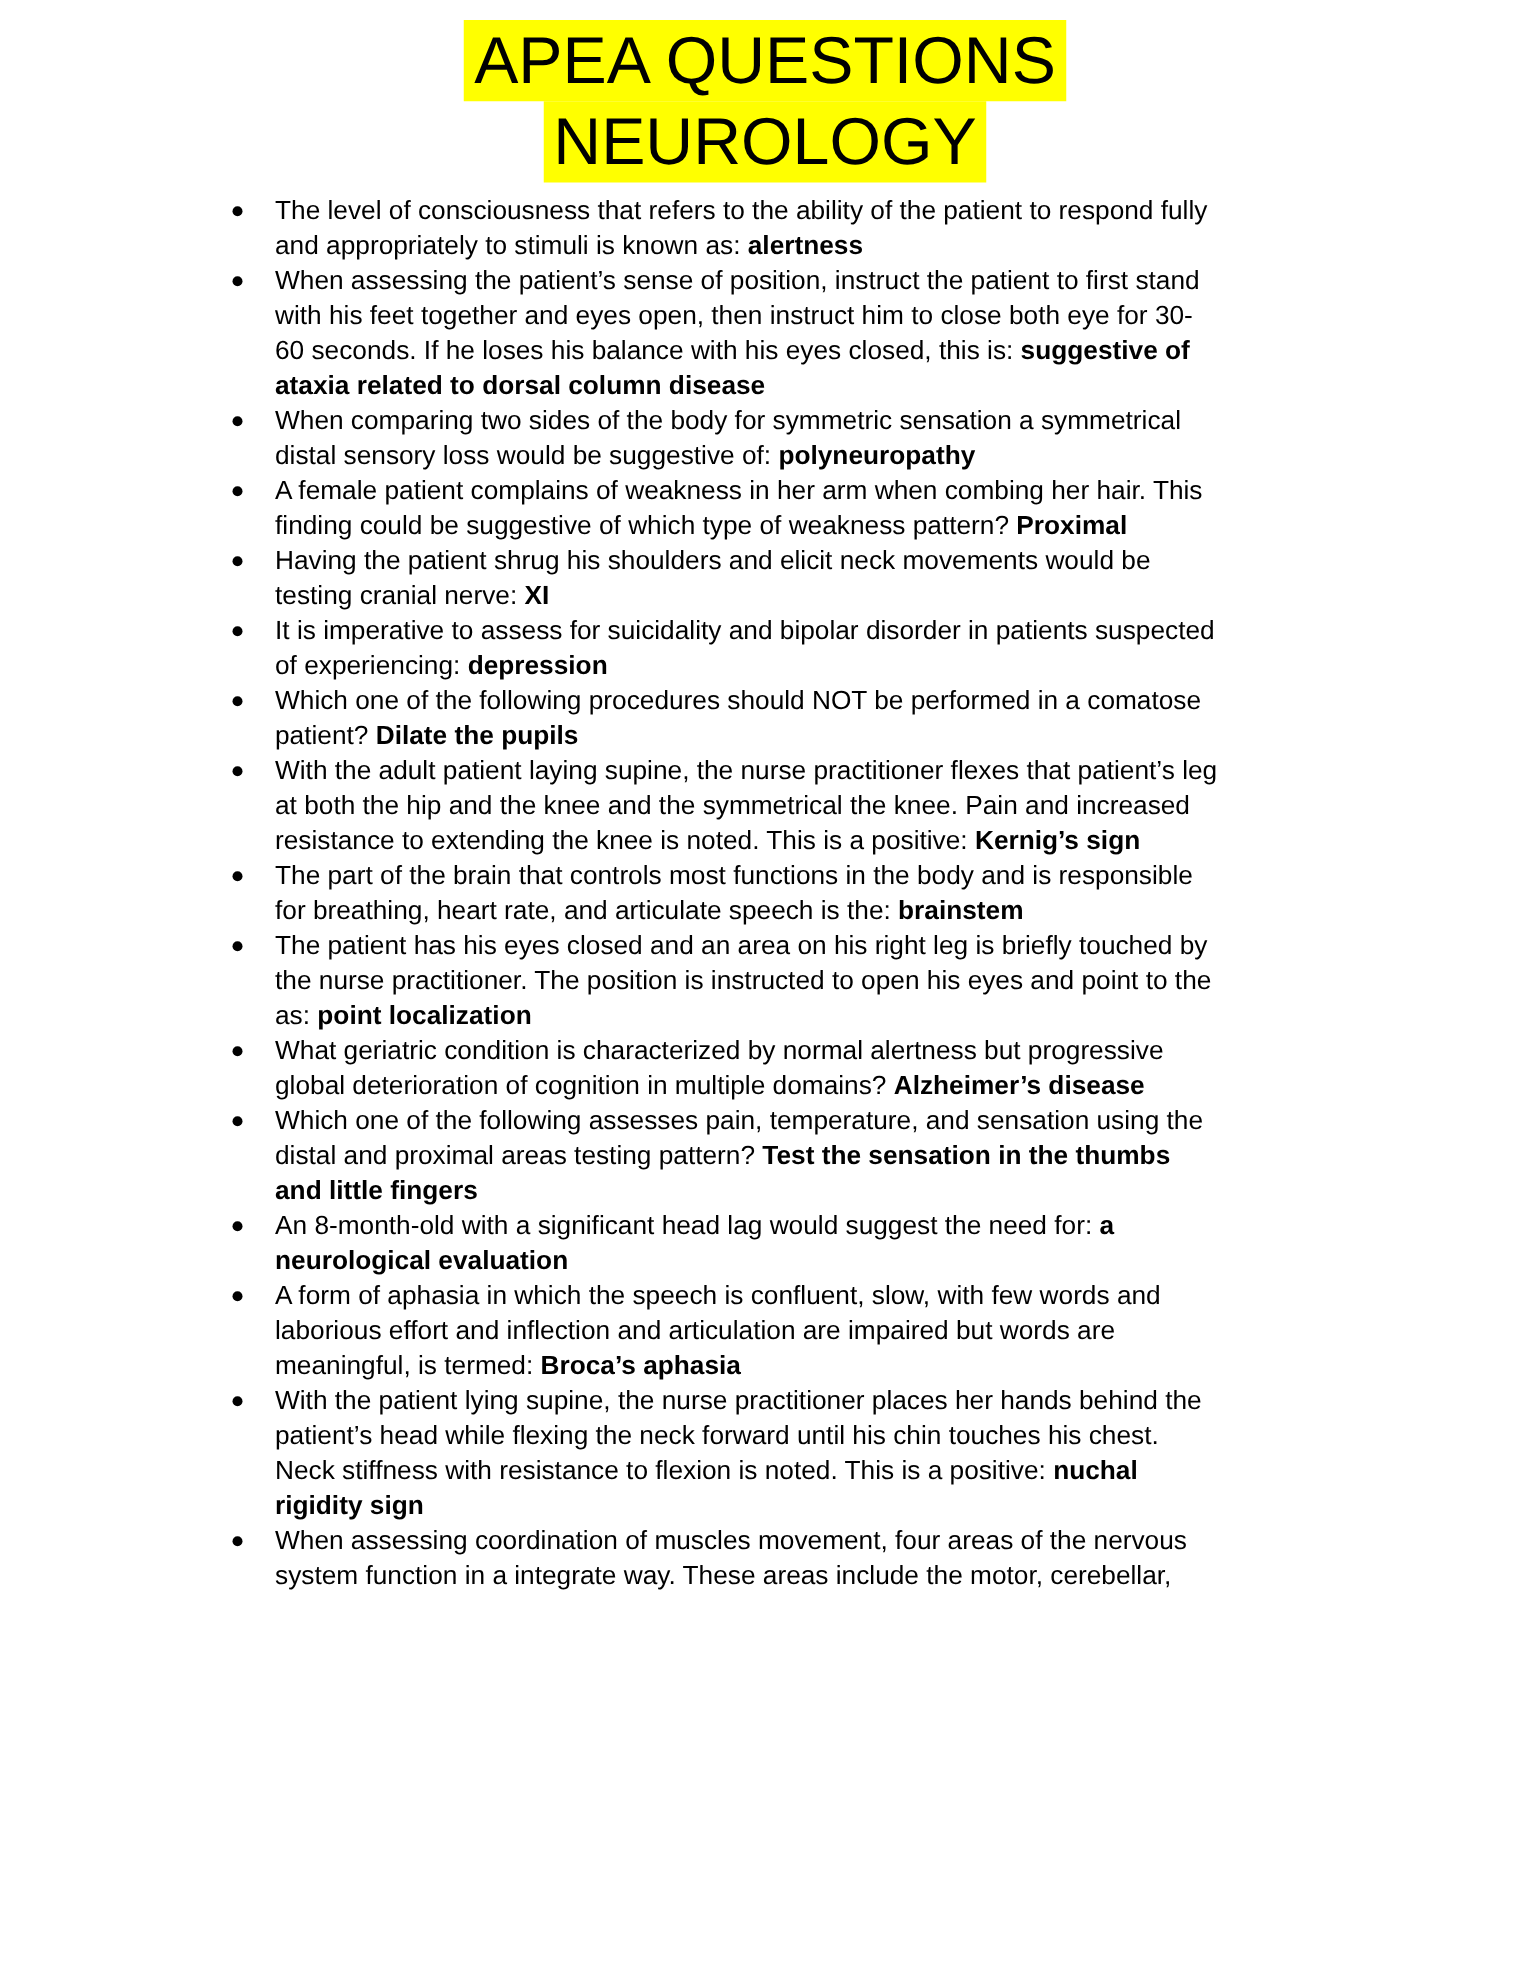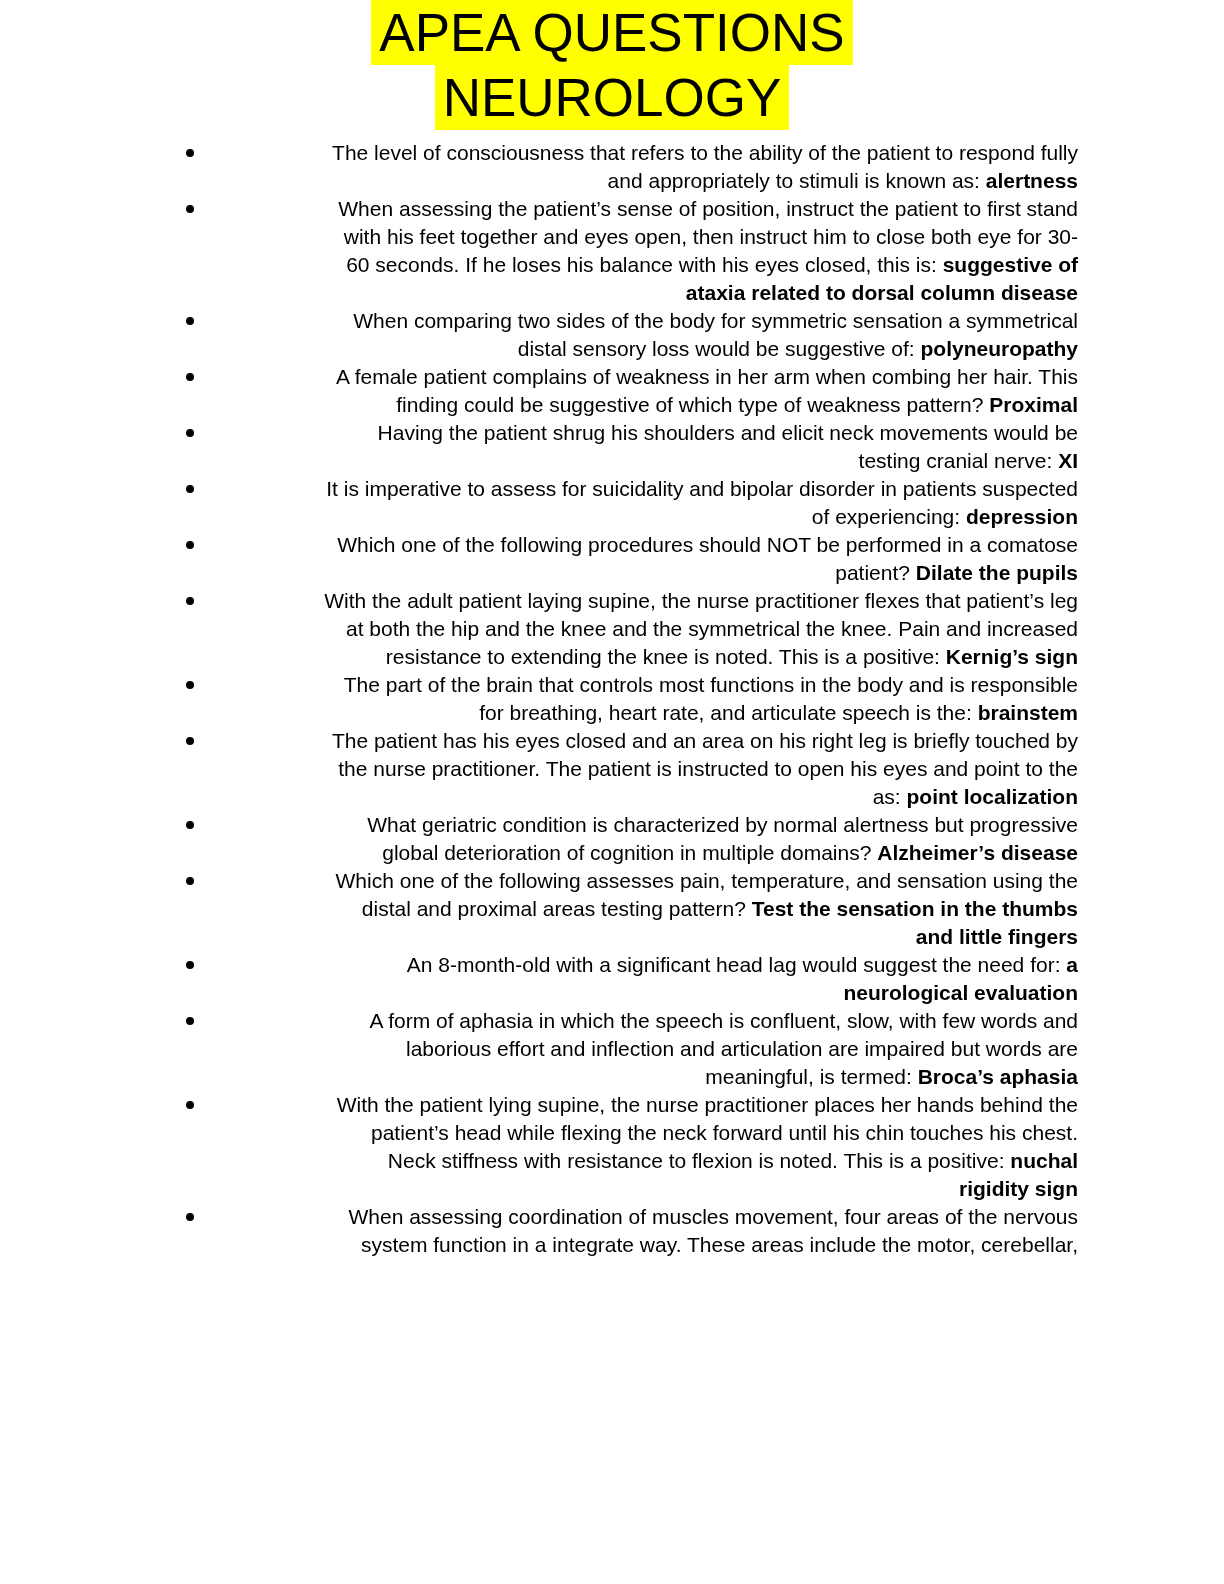--- a/index.html
+++ b/index.html
@@ -14,33 +14,33 @@
     height: 1584px;
     background: #ffffff;
     overflow: hidden;
   }
   .title-block {
     text-align: center;
     font-size: 53px;
     line-height: 65px;
     font-weight: normal;
     letter-spacing: 0;
+    margin-top: 16px;
   }
   .hl {
     display: inline-block;
     background: #ffff00;
     line-height: 65px;
     padding: 0 8px;
   }
   .title-line2 { }
   .q-list {
     margin: 9px 146px 0 152px;
     padding: 0;
     list-style: none;
-    text-align: right;
   }
   .q-item {
     position: relative;
     padding-left: 68px;
     font-size: 21px;
     line-height: 28px;
   }
   .dot {
     position: absolute;
     left: 34px;
@@ -138,21 +138,21 @@
       <div class="q-lines">
           <div class="q-line"><span class="seg-normal">The part of the brain that controls most functions in the body and is responsible</span></div>
           <div class="q-line"><span class="seg-normal">for breathing, heart rate, and articulate speech is the: </span><span class="seg-bold">brainstem</span></div>
         </div>
     </li>
 
     <li class="q-item">
       <span class="dot"></span>
       <div class="q-lines">
           <div class="q-line"><span class="seg-normal">The patient has his eyes closed and an area on his right leg is briefly touched by</span></div>
-          <div class="q-line"><span class="seg-normal">the nurse practitioner. The patient is instructed to open his eyes and point to the</span></div>
+          <div class="q-line"><span class="seg-normal">the nurse practitioner. The position is instructed to open his eyes and point to the</span></div>
           <div class="q-line"><span class="seg-normal">as: </span><span class="seg-bold">point localization</span></div>
         </div>
     </li>
 
     <li class="q-item">
       <span class="dot"></span>
       <div class="q-lines">
           <div class="q-line"><span class="seg-normal">What geriatric condition is characterized by normal alertness but progressive</span></div>
           <div class="q-line"><span class="seg-normal">global deterioration of cognition in multiple domains? </span><span class="seg-bold">Alzheimer’s disease</span></div>
         </div>

